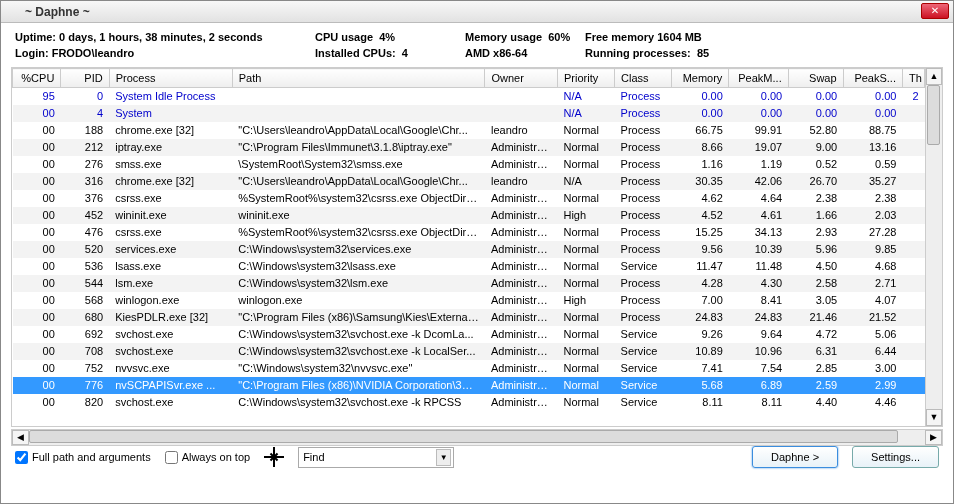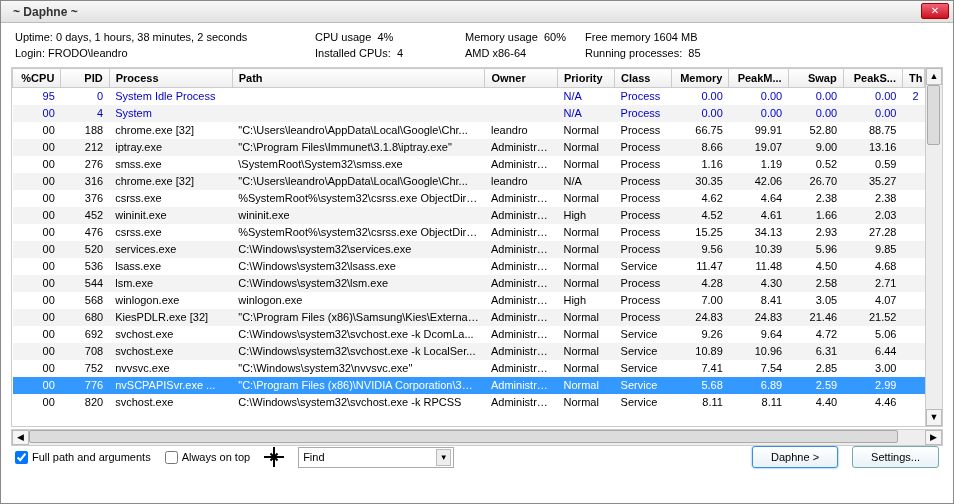--- a/index.html
+++ b/index.html
@@ -1,26 +1,26 @@
 <!DOCTYPE html>
 <html><head>
 <meta charset="utf-8">
 <style>
 * { box-sizing: border-box; margin: 0; padding: 0; }
 body { font-family: "Segoe UI", Tahoma, sans-serif; font-size: 11px; background: #fff; width: 954px; height: 504px; overflow: hidden; border: 1px solid #888; }
-.titlebar { height: 22px; background: linear-gradient(to bottom,#f8f8f8,#e2e2e2); border-bottom:1px solid #bbb; display:flex; align-items:center; padding:0 8px; position:relative;}
+.titlebar { height: 22px; background: linear-gradient(to bottom,#f8f8f8,#e2e2e2); border-bottom:1px solid #bbb; display:flex; align-items:center; padding:0 20px; position:relative;}
 .titlebar-title { font-weight:bold; color:#333; font-size:12px; padding-left:4px;}
 .close-btn { position:absolute; right:4px; top:2px; width:28px; height:16px; background:linear-gradient(to bottom,#e67,#c12); border:1px solid #a00; border-radius:2px; color:#fff; text-align:center; line-height:14px; font-size:10px;}
 .info { display:flex; flex-wrap:wrap; padding:8px 14px 4px 14px; gap:0; }
 .info-row { display:flex; width:100%; margin-bottom:4px;}
-.info-cell { font-size:11px; color:#000; }
+.info-cell { font-size:11px; color:#000;font-weight:bold; }
 .c1{width:300px;} .c2{width:150px;} .c3{width:120px;} .c4{width:200px;}
 .table-wrap { height:360px; overflow:hidden; margin:0 10px; border:1px solid #ccc; position:relative;}
 table { width:100%; border-collapse:collapse; table-layout:fixed; font-size:11px;}
-th { background:linear-gradient(to bottom,#fff,#eee); border:1px solid #ccc; padding:3px 6px; text-align:left; font-weight:bold; position:sticky; top:0; font-size:11px; white-space:nowrap; overflow:hidden;}
+th { background:linear-gradient(to bottom,#fff,#eee); border:1px solid #ccc; padding:3px 6px; text-align:left; font-weight:normal; position:sticky; top:0; font-size:11px; white-space:nowrap; overflow:hidden;}
 td { padding:2px 6px; white-space:nowrap; overflow:hidden; text-overflow:ellipsis; border-bottom:0; height:17px;}
 tr.alt { background:#f3f3f3;}
 tr.system td { color:#0000cc;}
 tr.selected td { background:#3399ff; color:#fff;}
 .num { text-align:right;}
 .col-cpu{width:44px;} .col-pid{width:44px;} .col-proc{width:112px;} .col-path{width:230px;} .col-owner{width:66px;} .col-prio{width:52px;} .col-class{width:52px;}
 .col-mem{width:52px;} .col-peakm{width:54px;} .col-swap{width:50px;} .col-peaks{width:54px;} .col-th{width:20px;}
 .hscroll{ height:17px; background:#eee; border:1px solid #ccc; margin:2px 10px 0 10px; display:flex; align-items:center; position:relative;}
 .hscroll .arrow{width:17px; height:15px; background:#f5f5f5; border:1px solid #bbb; text-align:center; line-height:13px; font-size:9px;}
 .hscroll .track{flex:1; height:15px; position:relative;}

